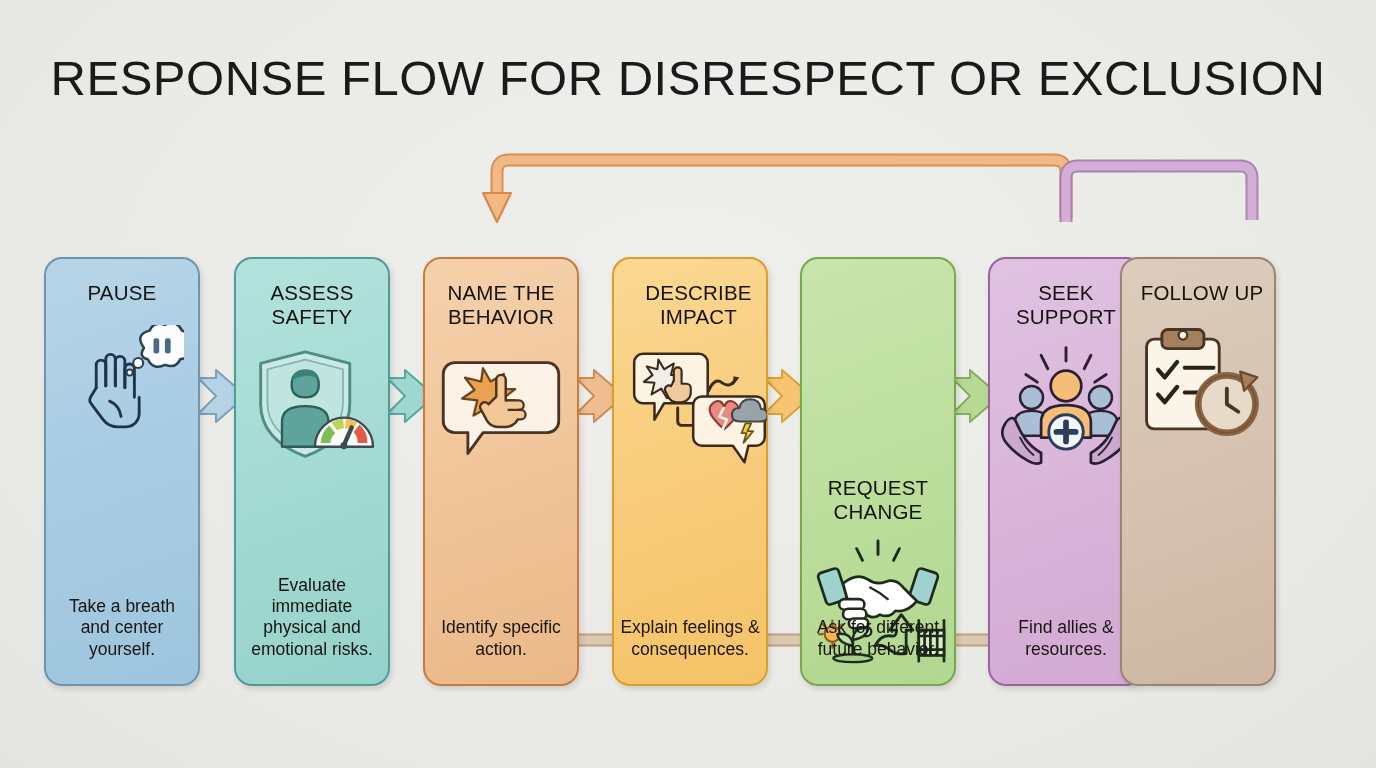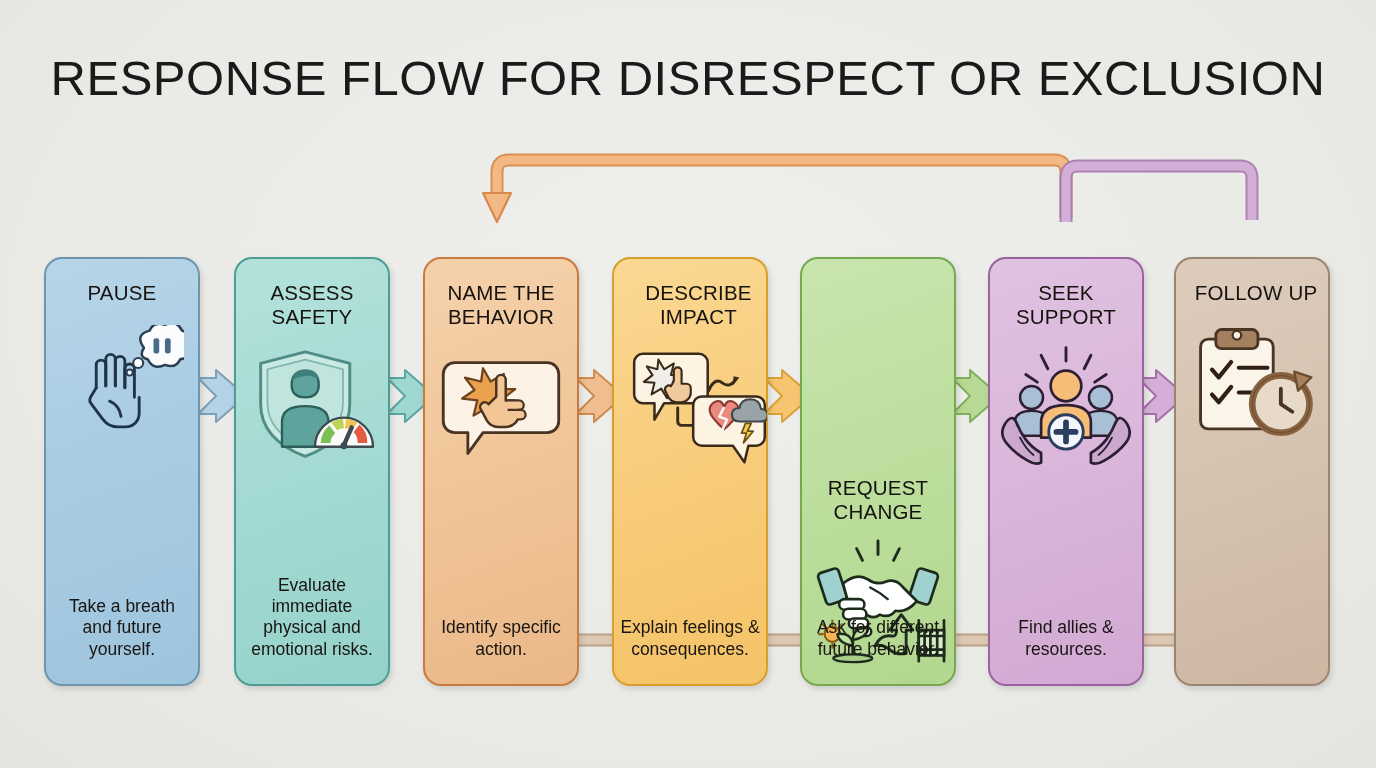--- a/index.html
+++ b/index.html
@@ -70,21 +70,21 @@
     line-height: 1.22;
     color: #181512;
   }
   
   .c1 { left: 44px;   background: linear-gradient(160deg,#b7d5e8 0%, #a9cce3 45%, #9ec5de 100%); border-color:#6f95ad; }
   .c2 { left: 234px;  background: linear-gradient(160deg,#b3e2dc 0%, #a5dbd4 45%, #95d2cb 100%); border-color:#4e9d94; }
   .c3 { left: 423px;  background: linear-gradient(160deg,#f5d1ab 0%, #f1c69a 45%, #eab888 100%); border-color:#c87b3e; }
   .c4 { left: 612px;  background: linear-gradient(160deg,#fbd893 0%, #f8cd7d 45%, #f5c367 100%); border-color:#d79f2c;padding-left:25px; }
   .c5 { left: 800px;  background: linear-gradient(160deg,#c9e5ad 0%, #bedf9f 45%, #b2d78f 100%); border-color:#76a84e;justify-content:flex-end; }
   .c6 { left: 988px;  background: linear-gradient(160deg,#e0c2e1 0%, #dab7db 45%, #d2a9d3 100%); border-color:#9b62a0; }
-  .c7 { left: 1174px; background: linear-gradient(160deg,#ddccbc 0%, #d6c3b2 45%, #cdb7a3 100%); border-color:#9c8570;padding-left:16px; }
+  .c7 { left: 1120px; background: linear-gradient(160deg,#ddccbc 0%, #d6c3b2 45%, #cdb7a3 100%); border-color:#9c8570;padding-left:16px; }
 
   
   .chev { position: absolute; top: 368px; width: 54px; height: 56px; }
 </style>
 </head>
 <body>
 
 <div id="stage">
 
   <div id="title">Response Flow for Disrespect or Exclusion</div>
@@ -150,21 +150,21 @@
         </g>
         <g>
           <path d="M88,22 q-10,-14 6,-18 q4,-10 16,-6 q12,-6 18,6 q12,4 6,16 q6,12 -8,14 q-4,10 -16,6 q-12,6 -18,-6 q-10,-2 -4,-12 Z" fill="#fbfcfd" stroke="#2a3f52" stroke-width="2.6" stroke-linejoin="round"></path>
           <rect x="98" y="12" width="6" height="16" rx="2.4" fill="#4a6b87"></rect>
           <rect x="110" y="12" width="6" height="16" rx="2.4" fill="#4a6b87"></rect>
           <circle cx="82" cy="38" r="5.2" fill="#fbfcfd" stroke="#2a3f52" stroke-width="2.2"></circle>
           <circle cx="73" cy="48" r="3.2" fill="#fbfcfd" stroke="#2a3f52" stroke-width="2"></circle>
         </g>
       </svg>
     </div>
-    <div class="desc">Take a breath and future yourself.</div>
+    <div class="desc">Take a breath and center yourself.</div>
   </div>
 
   <div class="card c3">
     <div class="hd">NAME THE BEHAVIOR</div>
     <div class="ico">
       <svg viewBox="0 0 130 112" width="124" height="106">
         <path d="M16,8 L114,8 a12,12 0 0 1 12,12 L126,70 a12,12 0 0 1 -12,12 L46,82 L30,104 L30,82 L16,82 a12,12 0 0 1 -12,-12 L4,20 a12,12 0 0 1 12,-12 Z" fill="#fcf3e6" stroke="#4a3322" stroke-width="3" stroke-linejoin="round"></path>
         <path d="M46,14 L54,28 L68,20 L64,36 L80,36 L67,46 L78,58 L61,55 L59,70 L50,56 L36,64 L40,48 L24,46 L37,37 L27,24 L44,28 Z" fill="#eaa24f" stroke="#6b4520" stroke-width="2.4" stroke-linejoin="round"></path>
         <g>
           <path d="M60,44 L60,26 a5,5 0 0 1 10,0 L70,48 L78,48 a6,6 0 0 1 6,6 L84,62 a14,14 0 0 1 -14,14 L62,76 a14,14 0 0 1 -12,-7 L44,58 a5,5 0 0 1 8,-6 Z" fill="#f3c795" stroke="#4a3322" stroke-width="2.6" stroke-linejoin="round"></path>

